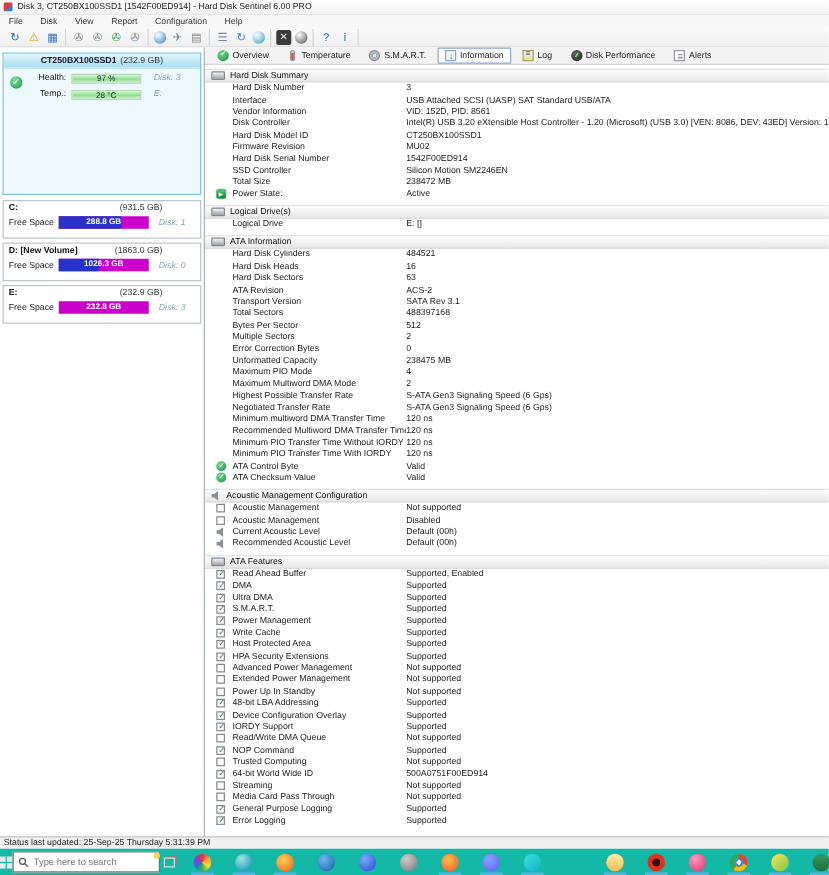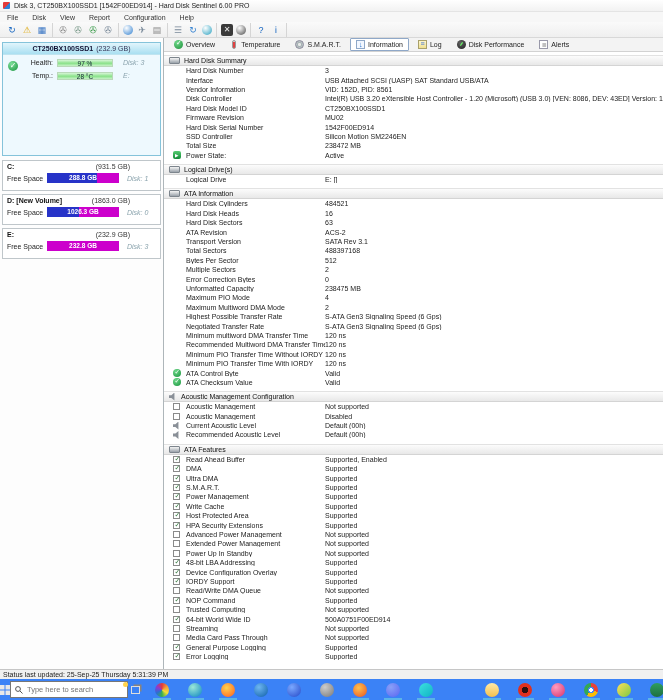--- a/index.html
+++ b/index.html
@@ -103,21 +103,21 @@
     background:radial-gradient(circle at 35% 30%,#6fd98a,#17923c); position:relative; }
   .ri-check::before { content:"✓"; color:#fff; font-size:6.5px; position:absolute; left:1.5px; top:-1.5px; }
   .ri-cb0, .ri-cb1 { width:7px; height:7px; border:1px solid #8a8a8a; background:#fff; position:relative; }
   .ri-cb1::before { content:"✓"; color:#3a7d44; font-size:7px; position:absolute; left:0.5px; top:-2px; }
 
   
   .statusbar { position:absolute; left:0; right:0; bottom:21px; height:10px;
     background:#f0f0f0; border-top:1px solid #c6c6c6; font-size:7px; color:#222;
     display:flex; align-items:center; padding-left:3px; }
   .taskbar { position:absolute; left:0; right:0; bottom:0; height:21px;
-    background:#3b82f6; display:flex; align-items:center; }
+    background:#14b8a6; display:flex; align-items:center; }
   .start-btn { width:26px; height:21px; display:flex; align-items:center; justify-content:center; }
   .searchbox { width:128px; height:17px; background:#fff; border:1px solid #777;
     display:flex; align-items:center; gap:4px; padding-left:4px; }
   .searchbox input { border:0; outline:0; font-size:7.5px; color:#444; width:100px;
     font-family:"Liberation Sans", sans-serif; background:transparent; }
   .weather-widget { width:26px; height:19px; margin-left:3px; position:relative;
     background:linear-gradient(#8fd0f2 0 55%, #79b55a 55% 100%); }
   .weather-widget::before { content:""; position:absolute; right:3px; top:2px;
     width:5px; height:5px; border-radius:50%; background:#ffd34d; }
   .taskview-btn { width:22px; height:21px; display:flex; align-items:center; justify-content:center; }

